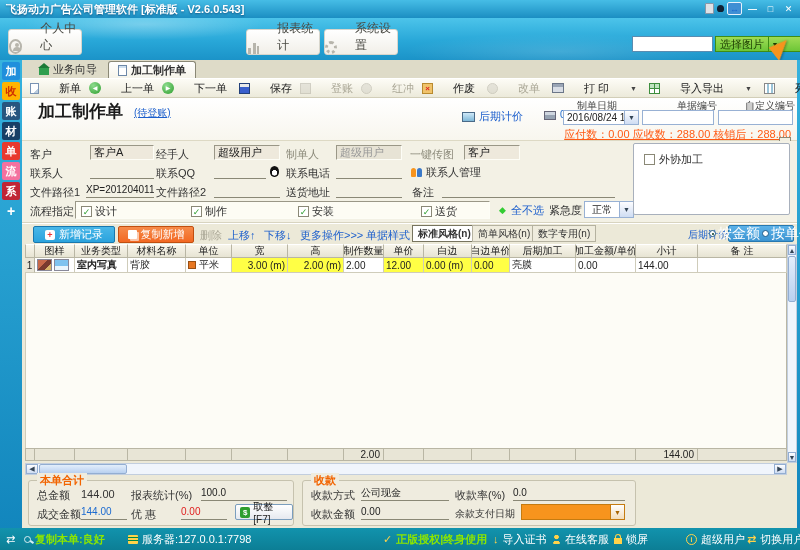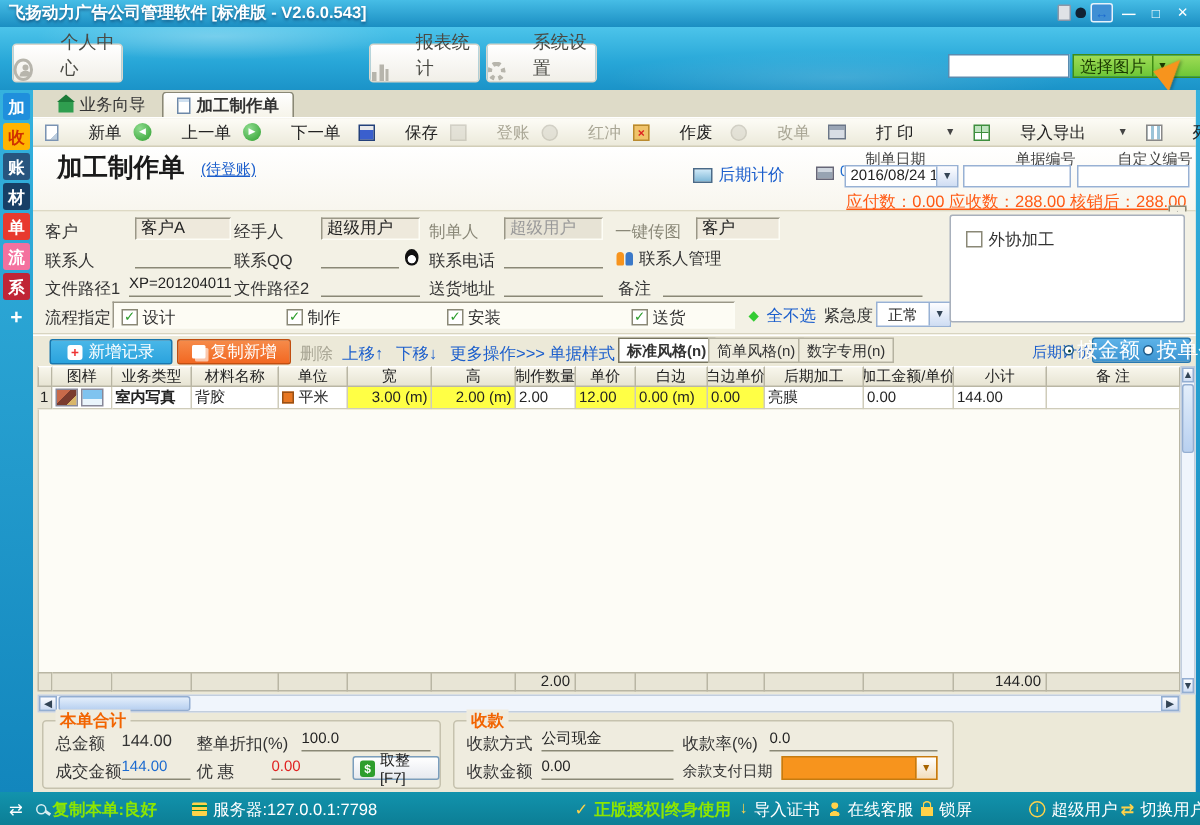--- a/index.html
+++ b/index.html
@@ -480,21 +480,21 @@
   <div class="sbar a" style="left:765px;top:184px;width:10px;height:219px;flex-direction:column">
     <span class="sbtnarrow" style="width:8px;height:10px">▲</span>
     <span class="sthumb" style="width:8px;height:46px;margin-top:1px"></span>
     <span class="sbtnarrow" style="width:8px;height:10px;margin-top:auto">▼</span>
   </div>
 
   <div class="gbox a" style="left:6px;top:420px;width:266px;height:46px">
     <span class="gtitle">本单合计</span>
     <span class="flabel a" style="left:8px;top:7px">总金额</span>
     <span class="flabel a" style="left:52px;top:7px">144.00</span>
-    <span class="flabel a" style="left:102px;top:7px">整单折扣(%)</span>
+    <span class="flabel a" style="left:102px;top:7px">报表统计(%)</span>
     <div class="uline a" style="left:172px;top:5px;width:86px">100.0</div>
     <span class="flabel a" style="left:8px;top:26px">成交金额</span>
     <div class="uline blue a" style="left:52px;top:24px;width:46px">144.00</div>
     <span class="flabel a" style="left:102px;top:26px">优 惠</span>
     <div class="uline red a" style="left:152px;top:24px;width:46px">0.00</div>
     <div class="roundbtn a" style="left:206px;top:23px">
       <span class="dollar">$</span>
       <span>取整[F7]</span>
     </div>
   </div>

